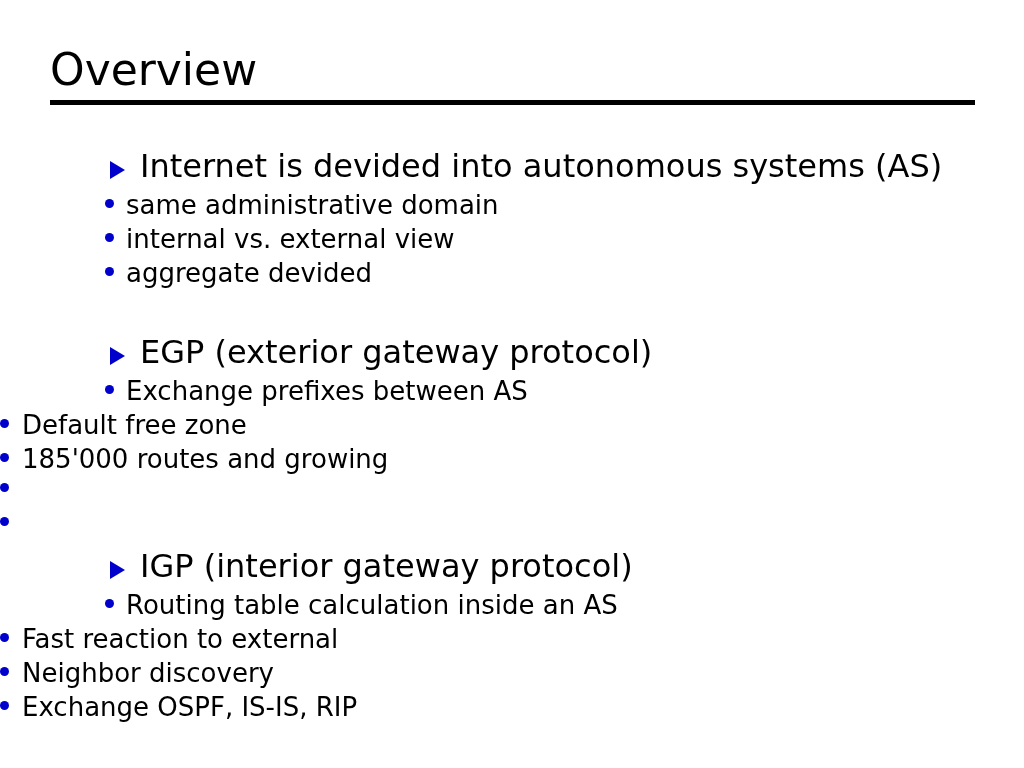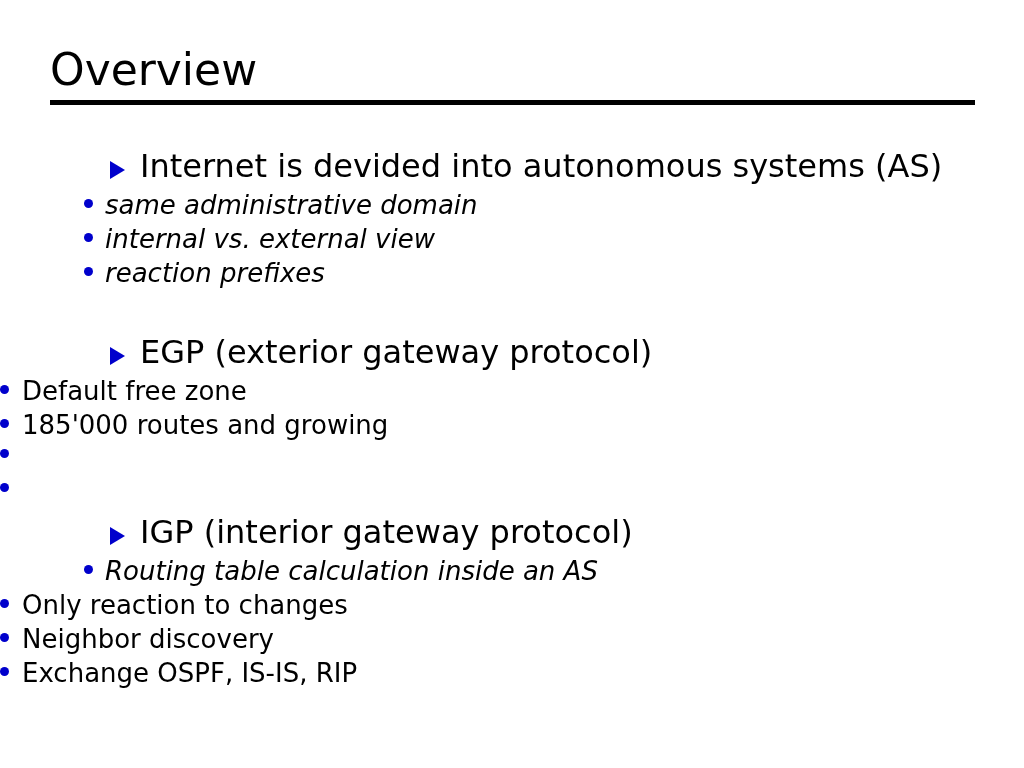--- a/index.html
+++ b/index.html
@@ -84,24 +84,23 @@
     position: relative;
     top: 2px;
   }
   .lvl1 .txt {
     font-size: 32px;
     line-height: 44px;
   }
 
   
   .lvl2 {
-    padding-left: 84px;
+    padding-left: 105px;
     height: 34px;
     line-height: 34px;
-    font-style: italic;
   }
   .lvl2 .marker {
     width: 21px;
     flex: 0 0 21px;
     display: inline-block;
   }
   .lvl2 .txt {
     font-size: 26px;
     line-height: 34px;
   }
@@ -155,27 +154,31 @@
       <div class="bullet-row lvl2">
         <span class="marker"><span class="dot"></span></span>
         <span class="txt">same administrative domain</span>
       </div>
       <div class="bullet-row lvl2">
         <span class="marker"><span class="dot"></span></span>
         <span class="txt">internal vs. external view</span>
       </div>
       <div class="bullet-row lvl2">
         <span class="marker"><span class="dot"></span></span>
-        <span class="txt">reaction prefixes</span>
+        <span class="txt">aggregate devided</span>
       </div>
       <div class="spacer"></div>
       <div class="bullet-row lvl1">
         <span class="marker"><span class="tri"></span></span>
         <span class="txt">EGP (exterior gateway protocol)</span>
       </div>
+      <div class="bullet-row lvl2">
+        <span class="marker"><span class="dot"></span></span>
+        <span class="txt">Exchange prefixes between AS</span>
+      </div>
       <div class="bullet-row lvl3">
         <span class="marker"><span class="dot"></span></span>
         <span class="txt">Default free zone</span>
       </div>
       <div class="bullet-row lvl3">
         <span class="marker"><span class="dot"></span></span>
         <span class="txt">185'000 routes and growing</span>
       </div>
       <div class="bullet-row lvl3">
         <span class="marker"><span class="dot"></span></span>
@@ -186,21 +189,21 @@
       <div class="bullet-row lvl1">
         <span class="marker"><span class="tri"></span></span>
         <span class="txt">IGP (interior gateway protocol)</span>
       </div>
       <div class="bullet-row lvl2">
         <span class="marker"><span class="dot"></span></span>
         <span class="txt">Routing table calculation inside an AS</span>
       </div>
       <div class="bullet-row lvl3">
         <span class="marker"><span class="dot"></span></span>
-        <span class="txt">Only reaction to changes</span>
+        <span class="txt">Fast reaction to external</span>
       </div>
       <div class="bullet-row lvl3">
         <span class="marker"><span class="dot"></span></span>
         <span class="txt">Neighbor discovery</span>
       </div>
       <div class="bullet-row lvl3">
         <span class="marker"><span class="dot"></span></span>
         <span class="txt">Exchange OSPF, IS-IS, RIP</span>
       </div>
     </div>

